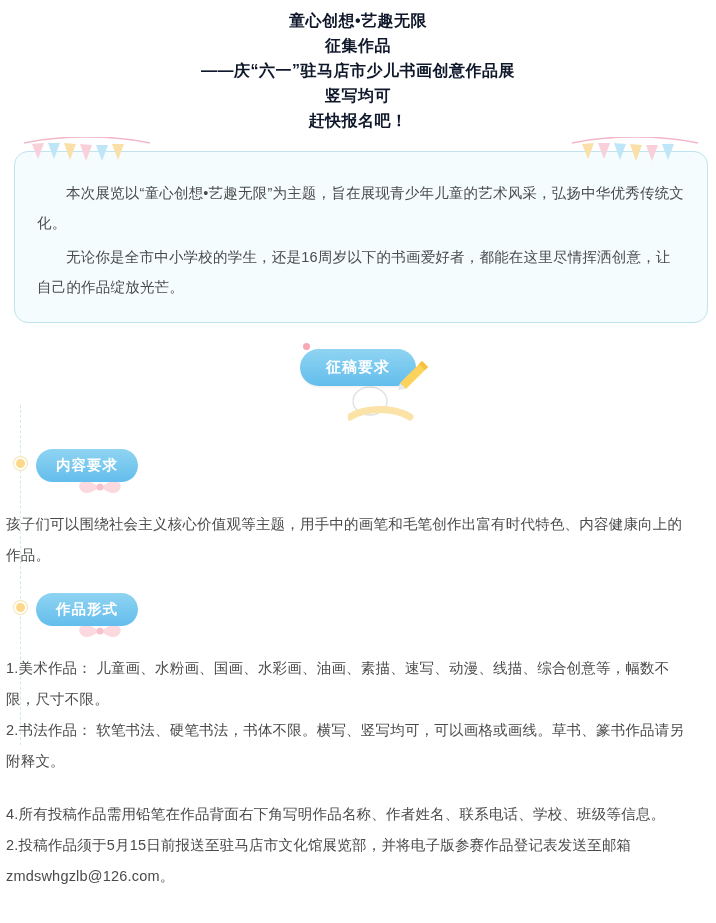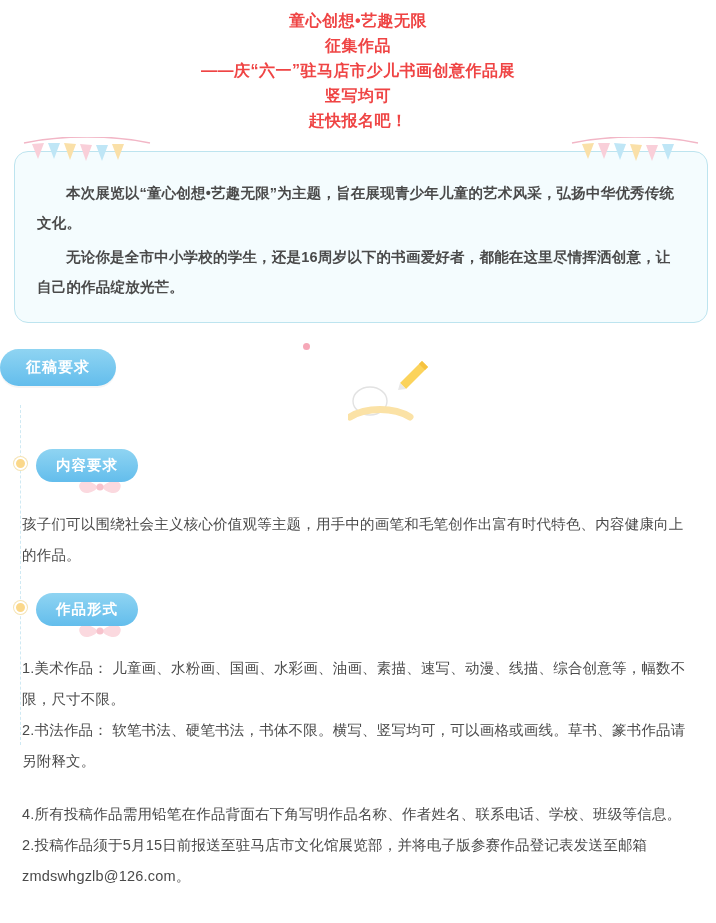--- a/index.html
+++ b/index.html
@@ -17,30 +17,29 @@
   }
 
   
   .header {
     padding: 8px 40px 6px 40px;
     text-align: center;
   }
   .header .line {
     font-size: 16px;
     font-weight: bold;
-    color: #ef4444;
+    color: #0f172a;
     line-height: 25px;
     letter-spacing: 0.5px;
   }
 
   
   .intro-wrap {
     margin: 12px 8px 0 14px;
     position: relative;
-    font-weight: bold;
   }
   .intro-card {
     border: 1px solid #bde4ef;
     border-radius: 14px;
     background: #f4fcfe;
     padding: 26px 22px 20px 22px;
     position: relative;
   }
   .intro-card p {
     margin: 0 0 4px 0;
@@ -59,21 +58,21 @@
     width: 130px;
     height: 34px;
     pointer-events: none;
   }
   .bunting.left { left: 8px; }
   .bunting.right { right: 8px; }
 
   
   .center-pill-wrap {
     margin-top: 26px;
-    text-align: left;
+    text-align: center;
     position: relative;
     height: 78px;
   }
   .center-pill {
     display: inline-block;
     background: linear-gradient(180deg,#8fd4f2 0%, #63bdec 100%);
     color: #ffffff;
     font-size: 15px;
     font-weight: bold;
     border-radius: 20px;
@@ -151,21 +150,21 @@
     letter-spacing: 1px;
     z-index: 3;
   }
   .bow-deco {
     position: absolute;
     left: 72px;
     top: 26px;
     z-index: 2;
   }
   .sec-body {
-    padding: 0 22px 0 22px;
+    padding: 0 22px 0 6px;
     margin-top: 6px;
   }
   .sec-body p {
     margin: 0;
     font-size: 14.5px;
     line-height: 31px;
     color: #4a4a4a;
     letter-spacing: 0.2px;
   }
 </style>

